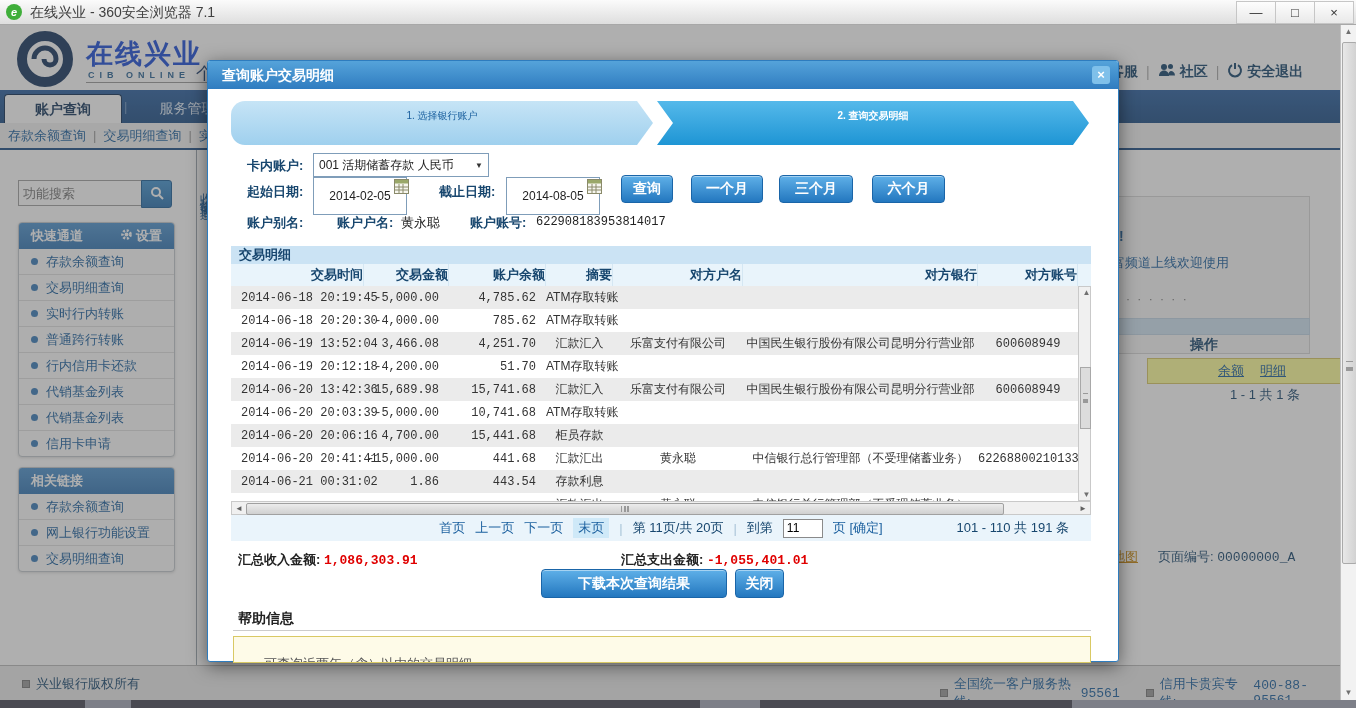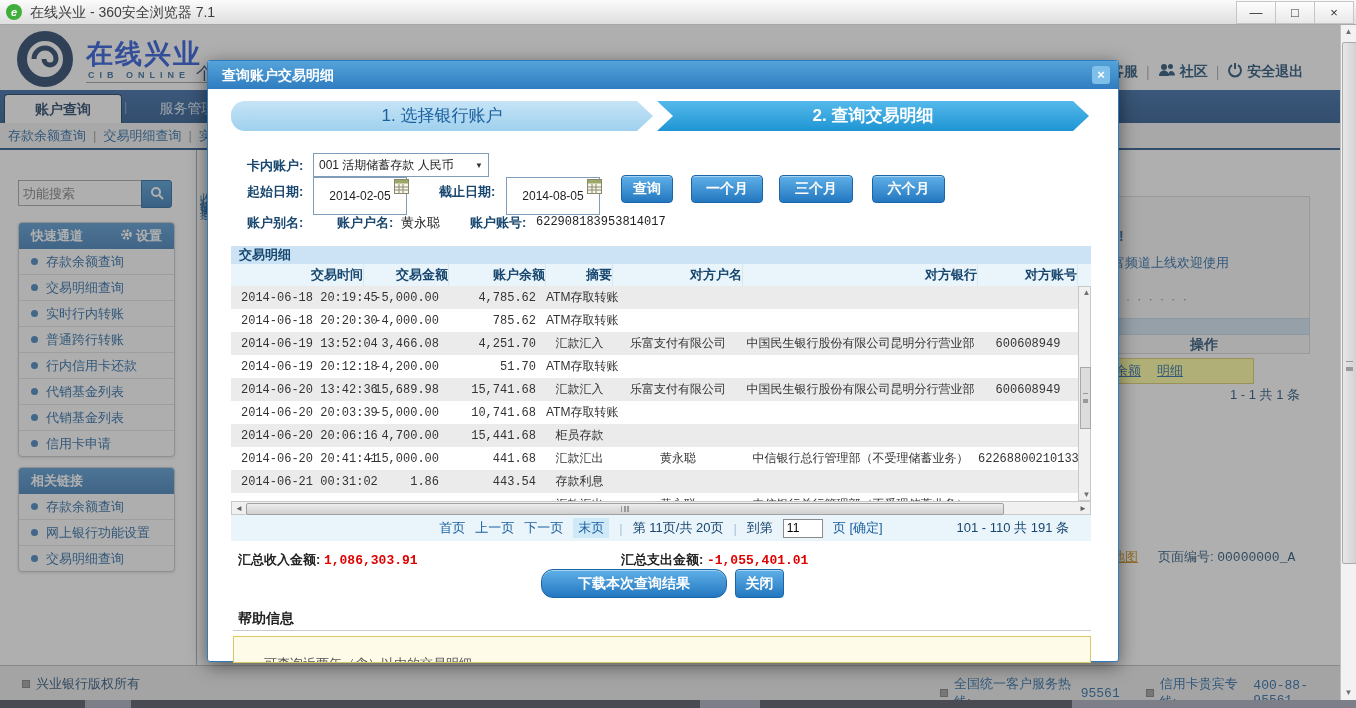--- a/index.html
+++ b/index.html
@@ -58,21 +58,21 @@
   .collapse-strip{left:198px;top:160px;width:16px;color:#1a5f9e;font-size:12px;
                   writing-mode:vertical-rl;text-orientation:upright;letter-spacing:3px;}
 
   
   .notice-box{left:1100px;top:172px;width:208px;height:156px;background:#f7f7f7;border:1px solid #d8d8d8;}
   .notice-excl{left:1119px;top:204px;font-size:14px;font-weight:bold;color:#1a5f9e;}
   .notice-text{left:1112px;top:230px;font-size:13px;color:#1a5f9e;white-space:nowrap;}
   .notice-dots{left:1126px;top:268px;font-size:12px;color:#777;letter-spacing:2px;}
   .ops-strip{left:1100px;top:294px;width:208px;height:15px;background:#cfe3f3;border:1px solid #c2d6e6;}
   .ops-title{left:1100px;top:312px;width:208px;text-align:center;font-weight:bold;color:#17466e;font-size:14px;}
-  .ops-row{left:1044px;top:334px;width:208px;height:24px;background:#ffff99;border:1px solid #d9c964;
+  .ops-row{left:1147px;top:334px;width:208px;height:24px;background:#ffff99;border:1px solid #d9c964;
            display:flex;align-items:center;justify-content:center;gap:16px;}
   .ops-row span{color:#1a5f9e;text-decoration:underline;font-size:13px;}
   .ops-count{left:1100px;top:362px;width:200px;text-align:right;color:#17466e;font-size:13px;}
   .sitemap{left:1112px;top:524px;font-size:13px;color:#c8860a;text-decoration:underline;white-space:nowrap;}
   .pagecode{left:1158px;top:524px;font-size:13px;color:#17466e;white-space:nowrap;}
   .pagecode b{font-weight:normal;}
 
   
   .footer{left:0;top:641px;width:1340px;height:35px;background:#ececec;border-top:1px solid #bbb;}
   .foot-item{display:flex;align-items:center;gap:6px;color:#17466e;font-size:13px;}
@@ -93,21 +93,21 @@
   .taskbar{left:0;top:700px;width:1356px;height:8px;background:#4a4a52;z-index:70;}
   .tseg{position:absolute;top:0;height:8px;background:#7d7f88;}
 
   
   .modal{left:207px;top:60px;width:910px;height:600px;background:#fff;border:1px solid #2e7cbe;
          border-radius:3px;box-shadow:0 4px 18px rgba(0,0,0,.5);z-index:100;}
   .m-title{left:0;top:0;width:100%;height:28px;background:linear-gradient(#55a3da,#2f7cc0);border-radius:2px 2px 0 0;
            color:#fff;font-weight:bold;font-size:14px;line-height:28px;padding-left:14px;box-sizing:border-box;}
   .m-close{right:8px;top:5px;width:18px;height:18px;background:#7fc0ea;border-radius:3px;color:#fff;
            font-weight:bold;font-size:13px;line-height:18px;text-align:center;}
-  .step{top:40px;height:30px;line-height:30px;text-align:center;font-size:17px;}
+  .step{top:40px;height:44px;line-height:30px;text-align:center;font-size:10px;}
   .step1{left:23px;width:422px;background:linear-gradient(#c6e4f6,#9fd0ee);color:#1a5f9e;
          clip-path:polygon(0 0,calc(100% - 16px) 0,100% 50%,calc(100% - 16px) 100%,0 100%);border-radius:14px 0 0 14px;}
   .step2{left:449px;width:432px;background:linear-gradient(#55b9ea,#1e95d4);color:#fff;font-weight:bold;
          clip-path:polygon(0 0,calc(100% - 16px) 0,100% 50%,calc(100% - 16px) 100%,0 100%,16px 50%);}
 
   .flabel{font-size:13px;font-weight:bold;color:#17466e;white-space:nowrap;}
   .select{left:105px;top:92px;width:164px;height:22px;border:1px solid #7f9db9;background:#fff;
           display:flex;align-items:center;justify-content:space-between;padding:0 5px;font-size:12px;color:#222;}
   .datein{top:116px;width:76px;height:20px;border:1px solid #7f9db9;font-size:12px;text-align:center;color:#222;padding:8px;}
   .btn{background:linear-gradient(#5fb0e8,#2377bf);border:1px solid #1a65a8;border-radius:4px;color:#fff;
@@ -519,21 +519,21 @@
 
     <div class="abs totrow" style="left:30px;top:490px;">
       <span class="tot-label">汇总收入金额:</span>
       <span class="tot-val">1,086,303.91</span>
     </div>
     <div class="abs totrow" style="left:413px;top:490px;">
       <span class="tot-label">汇总支出金额:</span>
       <span class="tot-val">-1,055,401.01</span>
     </div>
 
-    <div class="abs btn" style="left:333px;top:508px;width:184px;height:27px;border-radius:12px;">下载本次查询结果</div>
+    <div class="abs btn" style="left:333px;top:508px;width:184px;height:27px;">下载本次查询结果</div>
     <div class="abs btn" style="left:527px;top:508px;width:47px;height:27px;">关闭</div>
 
     <div class="abs help-title">帮助信息</div>
     <div class="abs help-hr"></div>
     <div class="abs help-box">
       <div class="frag">可查询近两年（含）以内的交易明细</div>
     </div>
   </div>
 
   <div class="abs vscroll">

